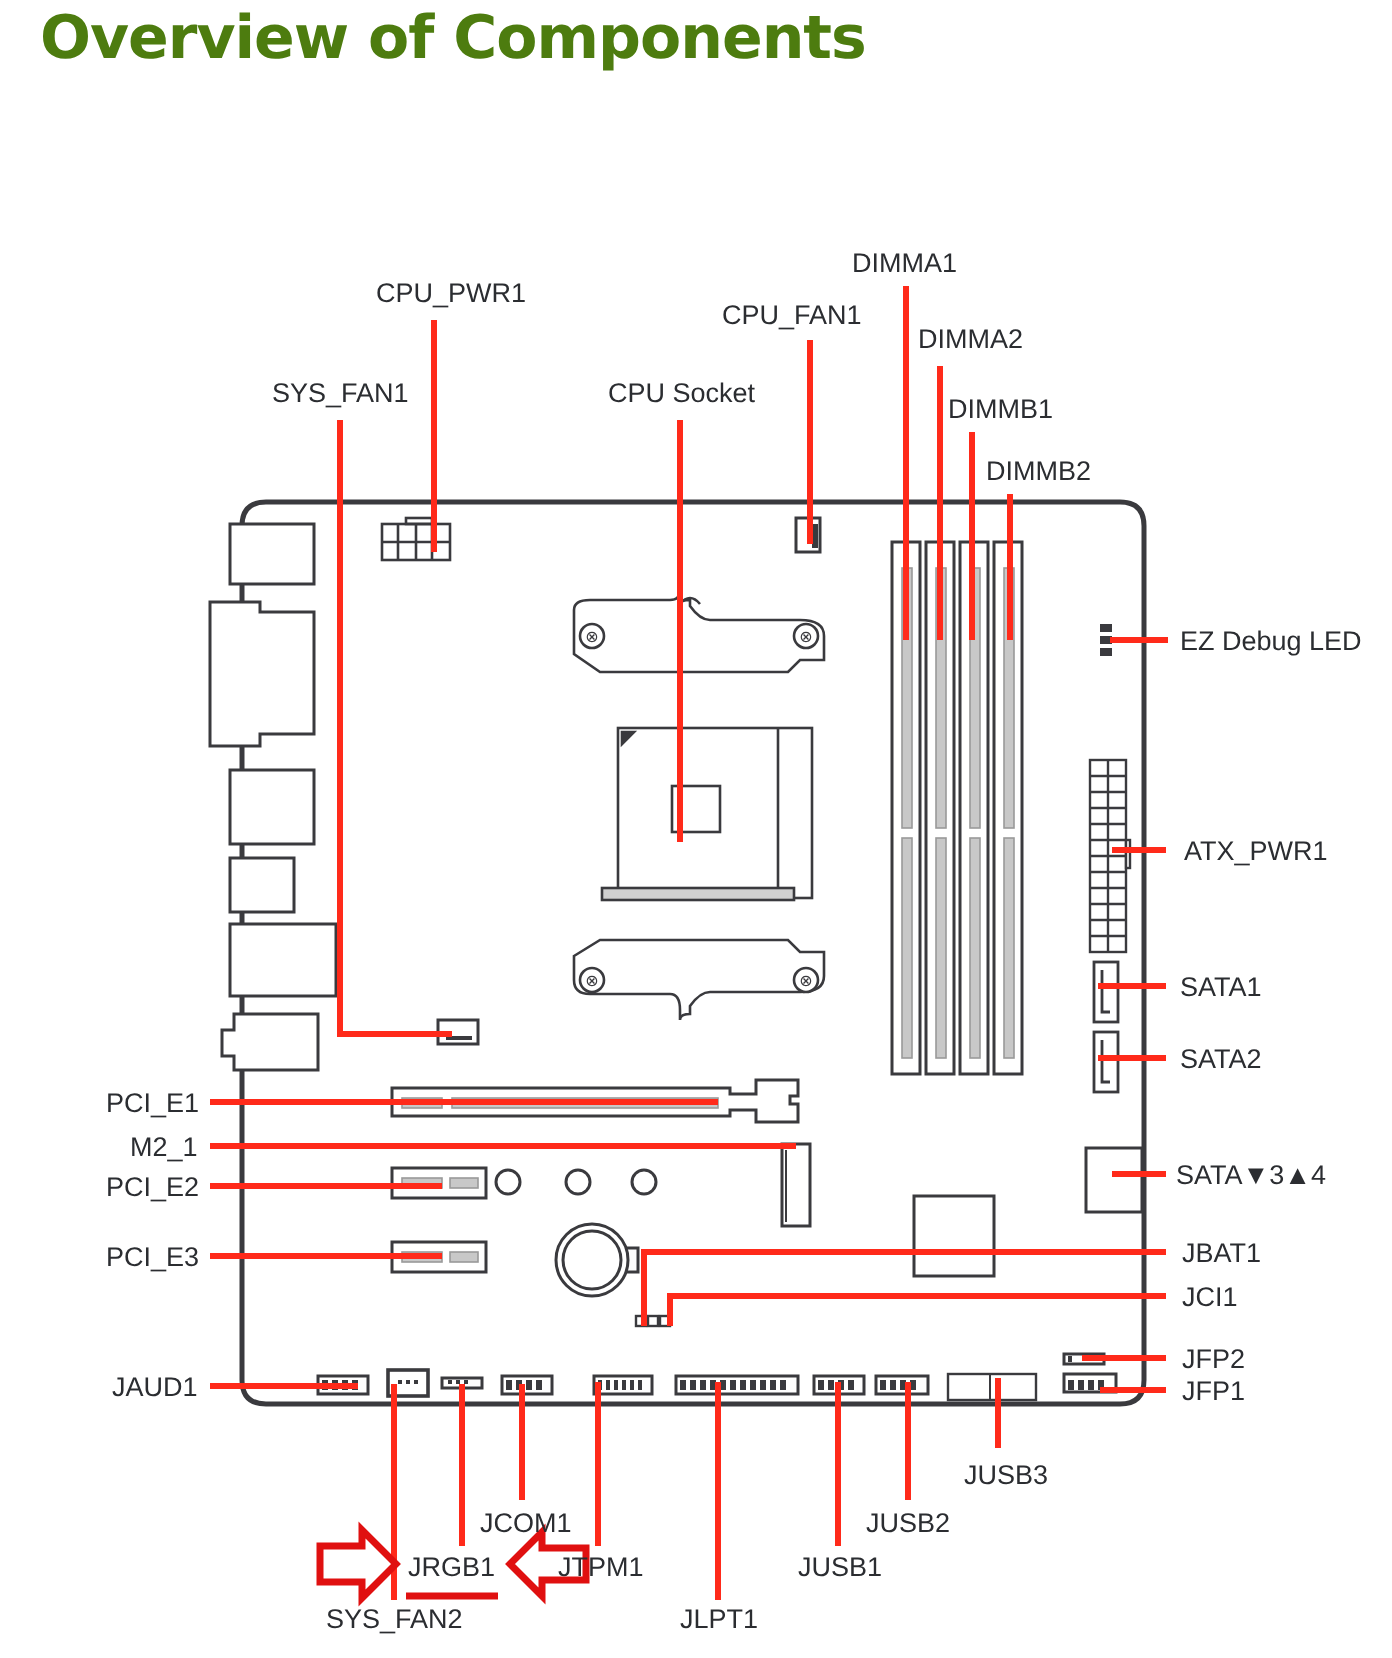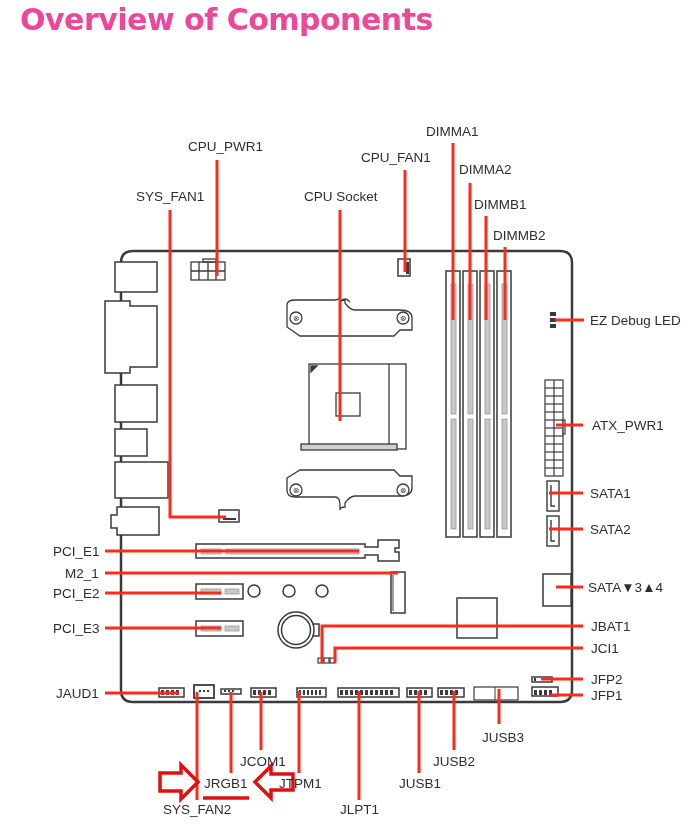--- a/index.html
+++ b/index.html
@@ -1,17 +1,17 @@
 <!DOCTYPE html>
 <html><head>
 <meta charset="utf-8">
 <style>
   html, body { margin: 0; padding: 0; background: #ffffff; }
   body { width: 696px; height: 829px; position: relative; overflow: hidden; font-family: "DejaVu Sans", sans-serif; }
-  .title { position: absolute; left: 20px; top: 0px; font-family: "DejaVu Sans", sans-serif; font-weight: bold; font-size: 30px; color: #ec4899; letter-spacing: -0.5px; line-height: 40px; }
+  .title { position: absolute; left: 20px; top: 0px; font-family: "DejaVu Sans", sans-serif; font-weight: bold; font-size: 30px; color: #4d7c0f; letter-spacing: -0.5px; line-height: 40px; }
   svg#diagram { position: absolute; left: 0; top: 0; }
   .lbl { font-family: "Liberation Sans", sans-serif; font-size: 13.5px; fill: #2b2d31; }
 </style>
 </head>
 <body>
 
 <div class="title">Overview of Components</div>
 
 <svg id="diagram" width="696" height="829" viewBox="0 0 696 829">
 

